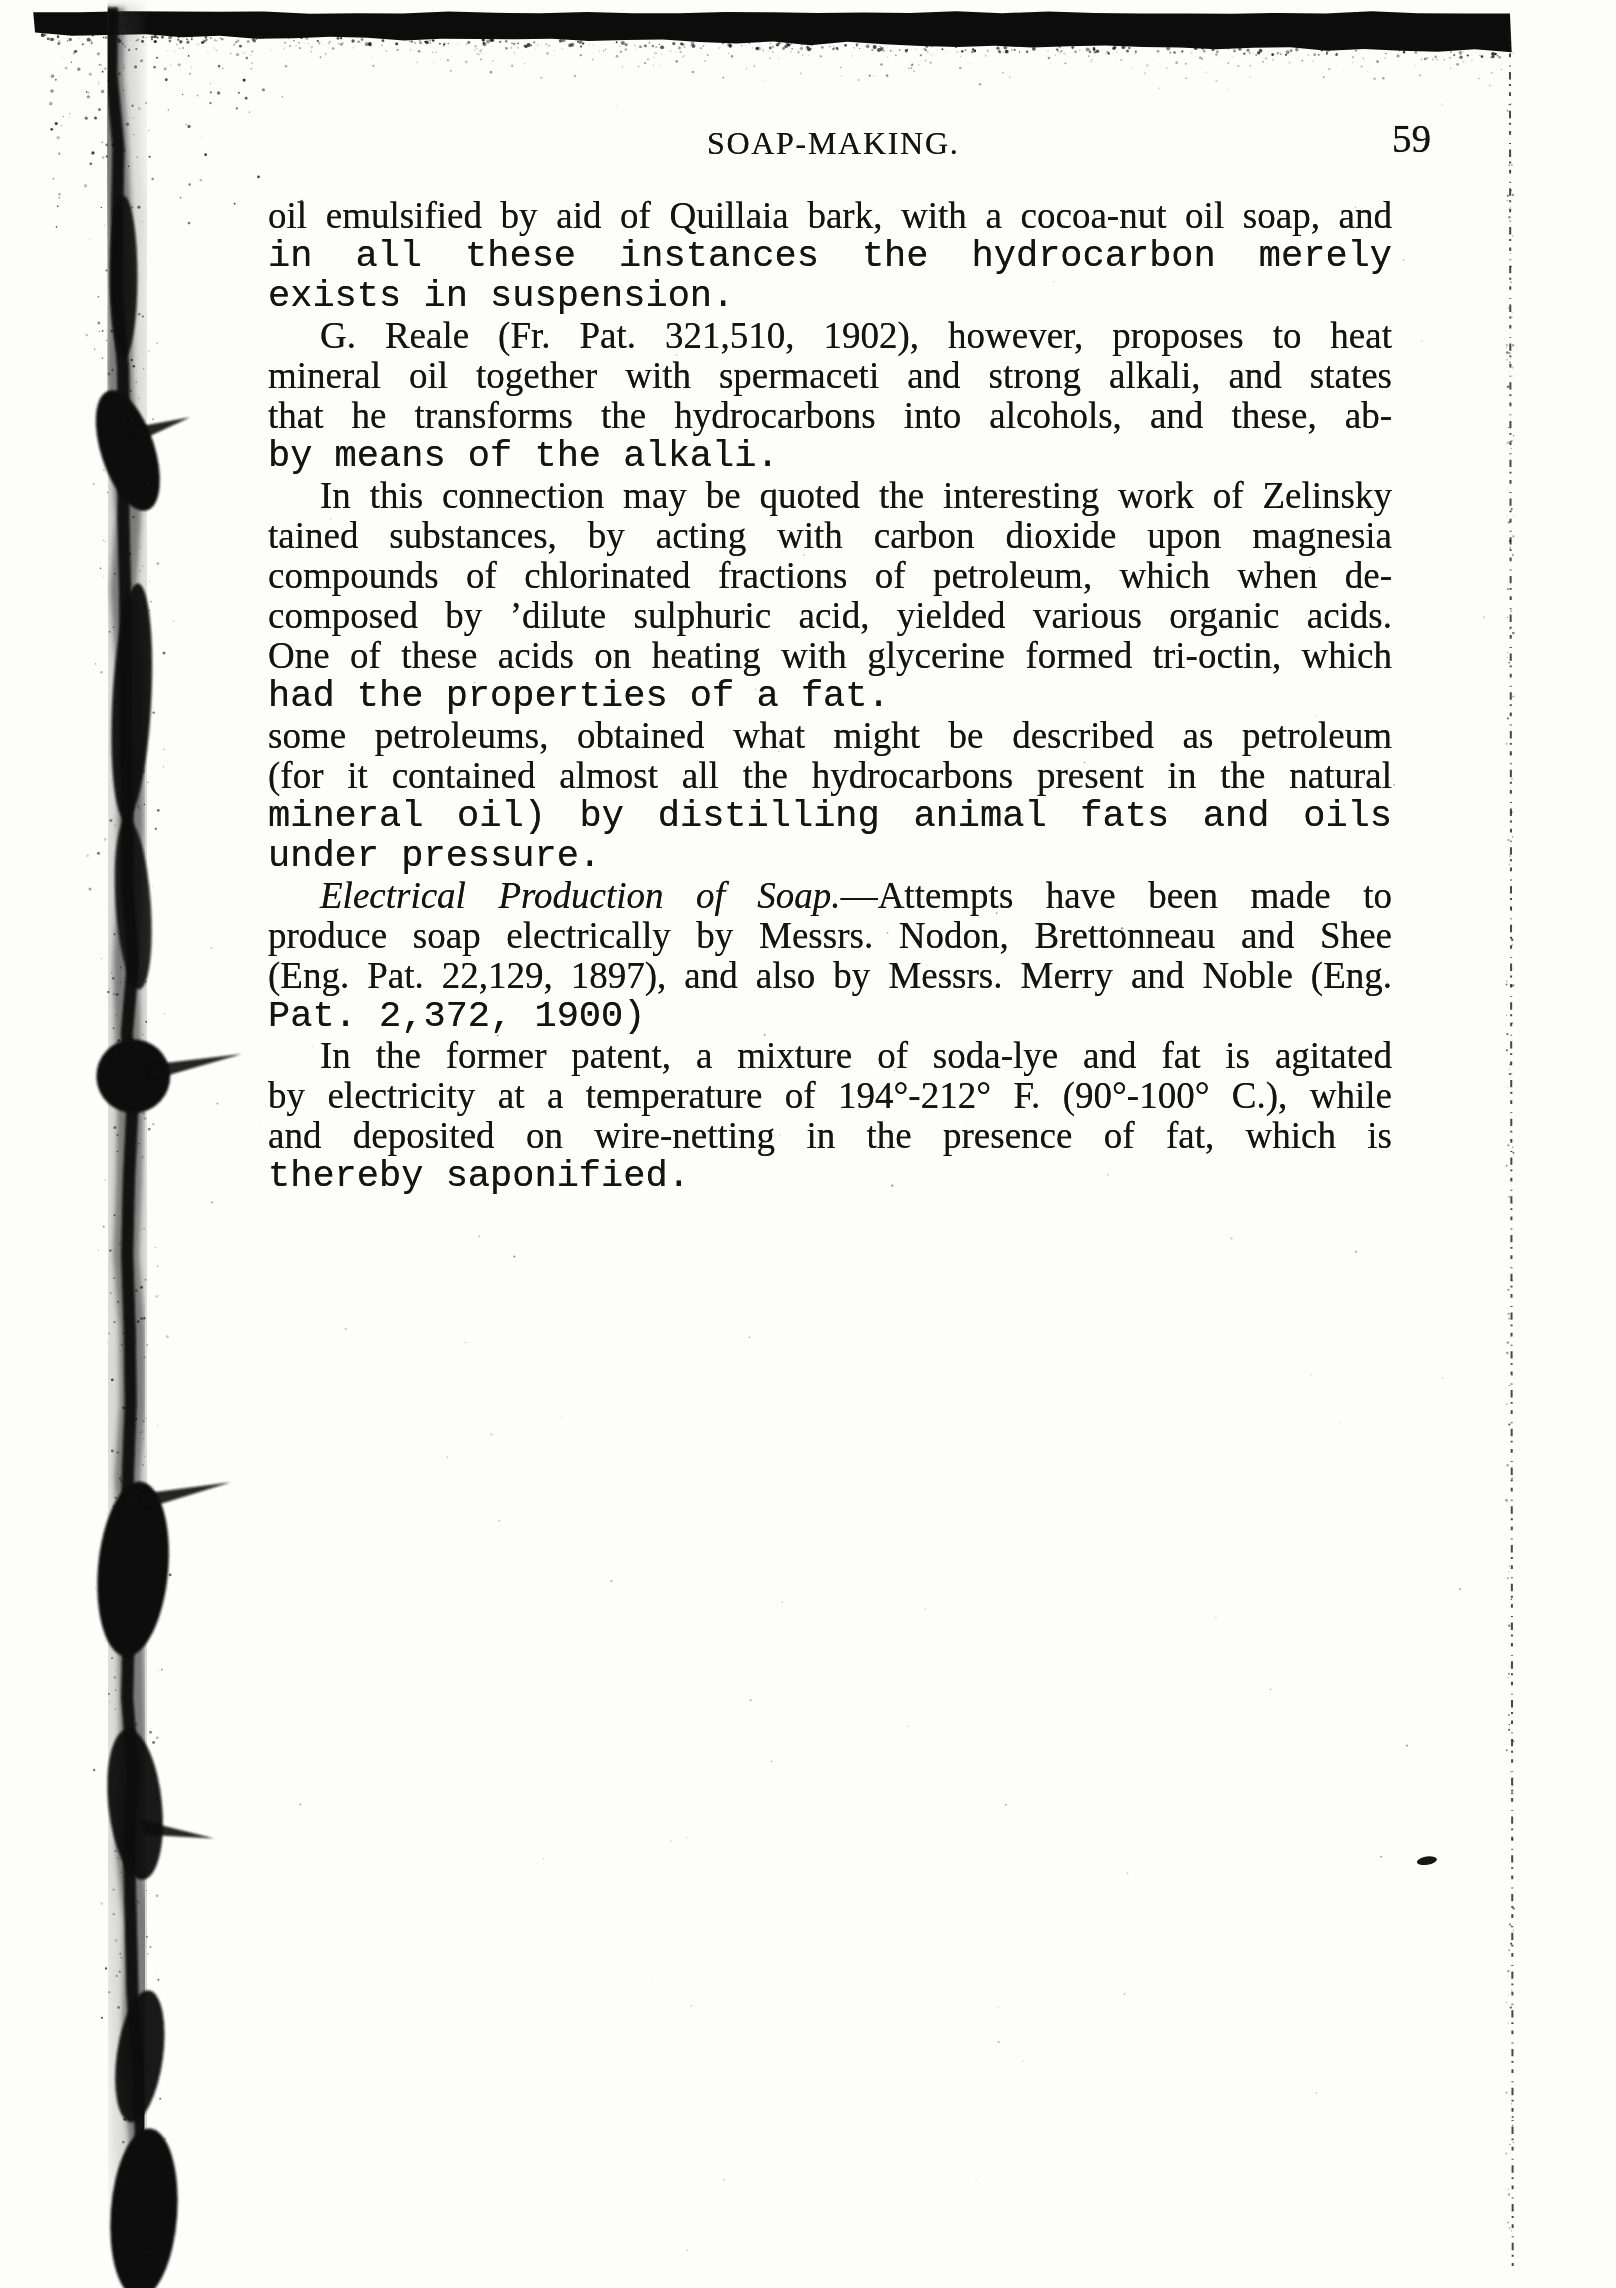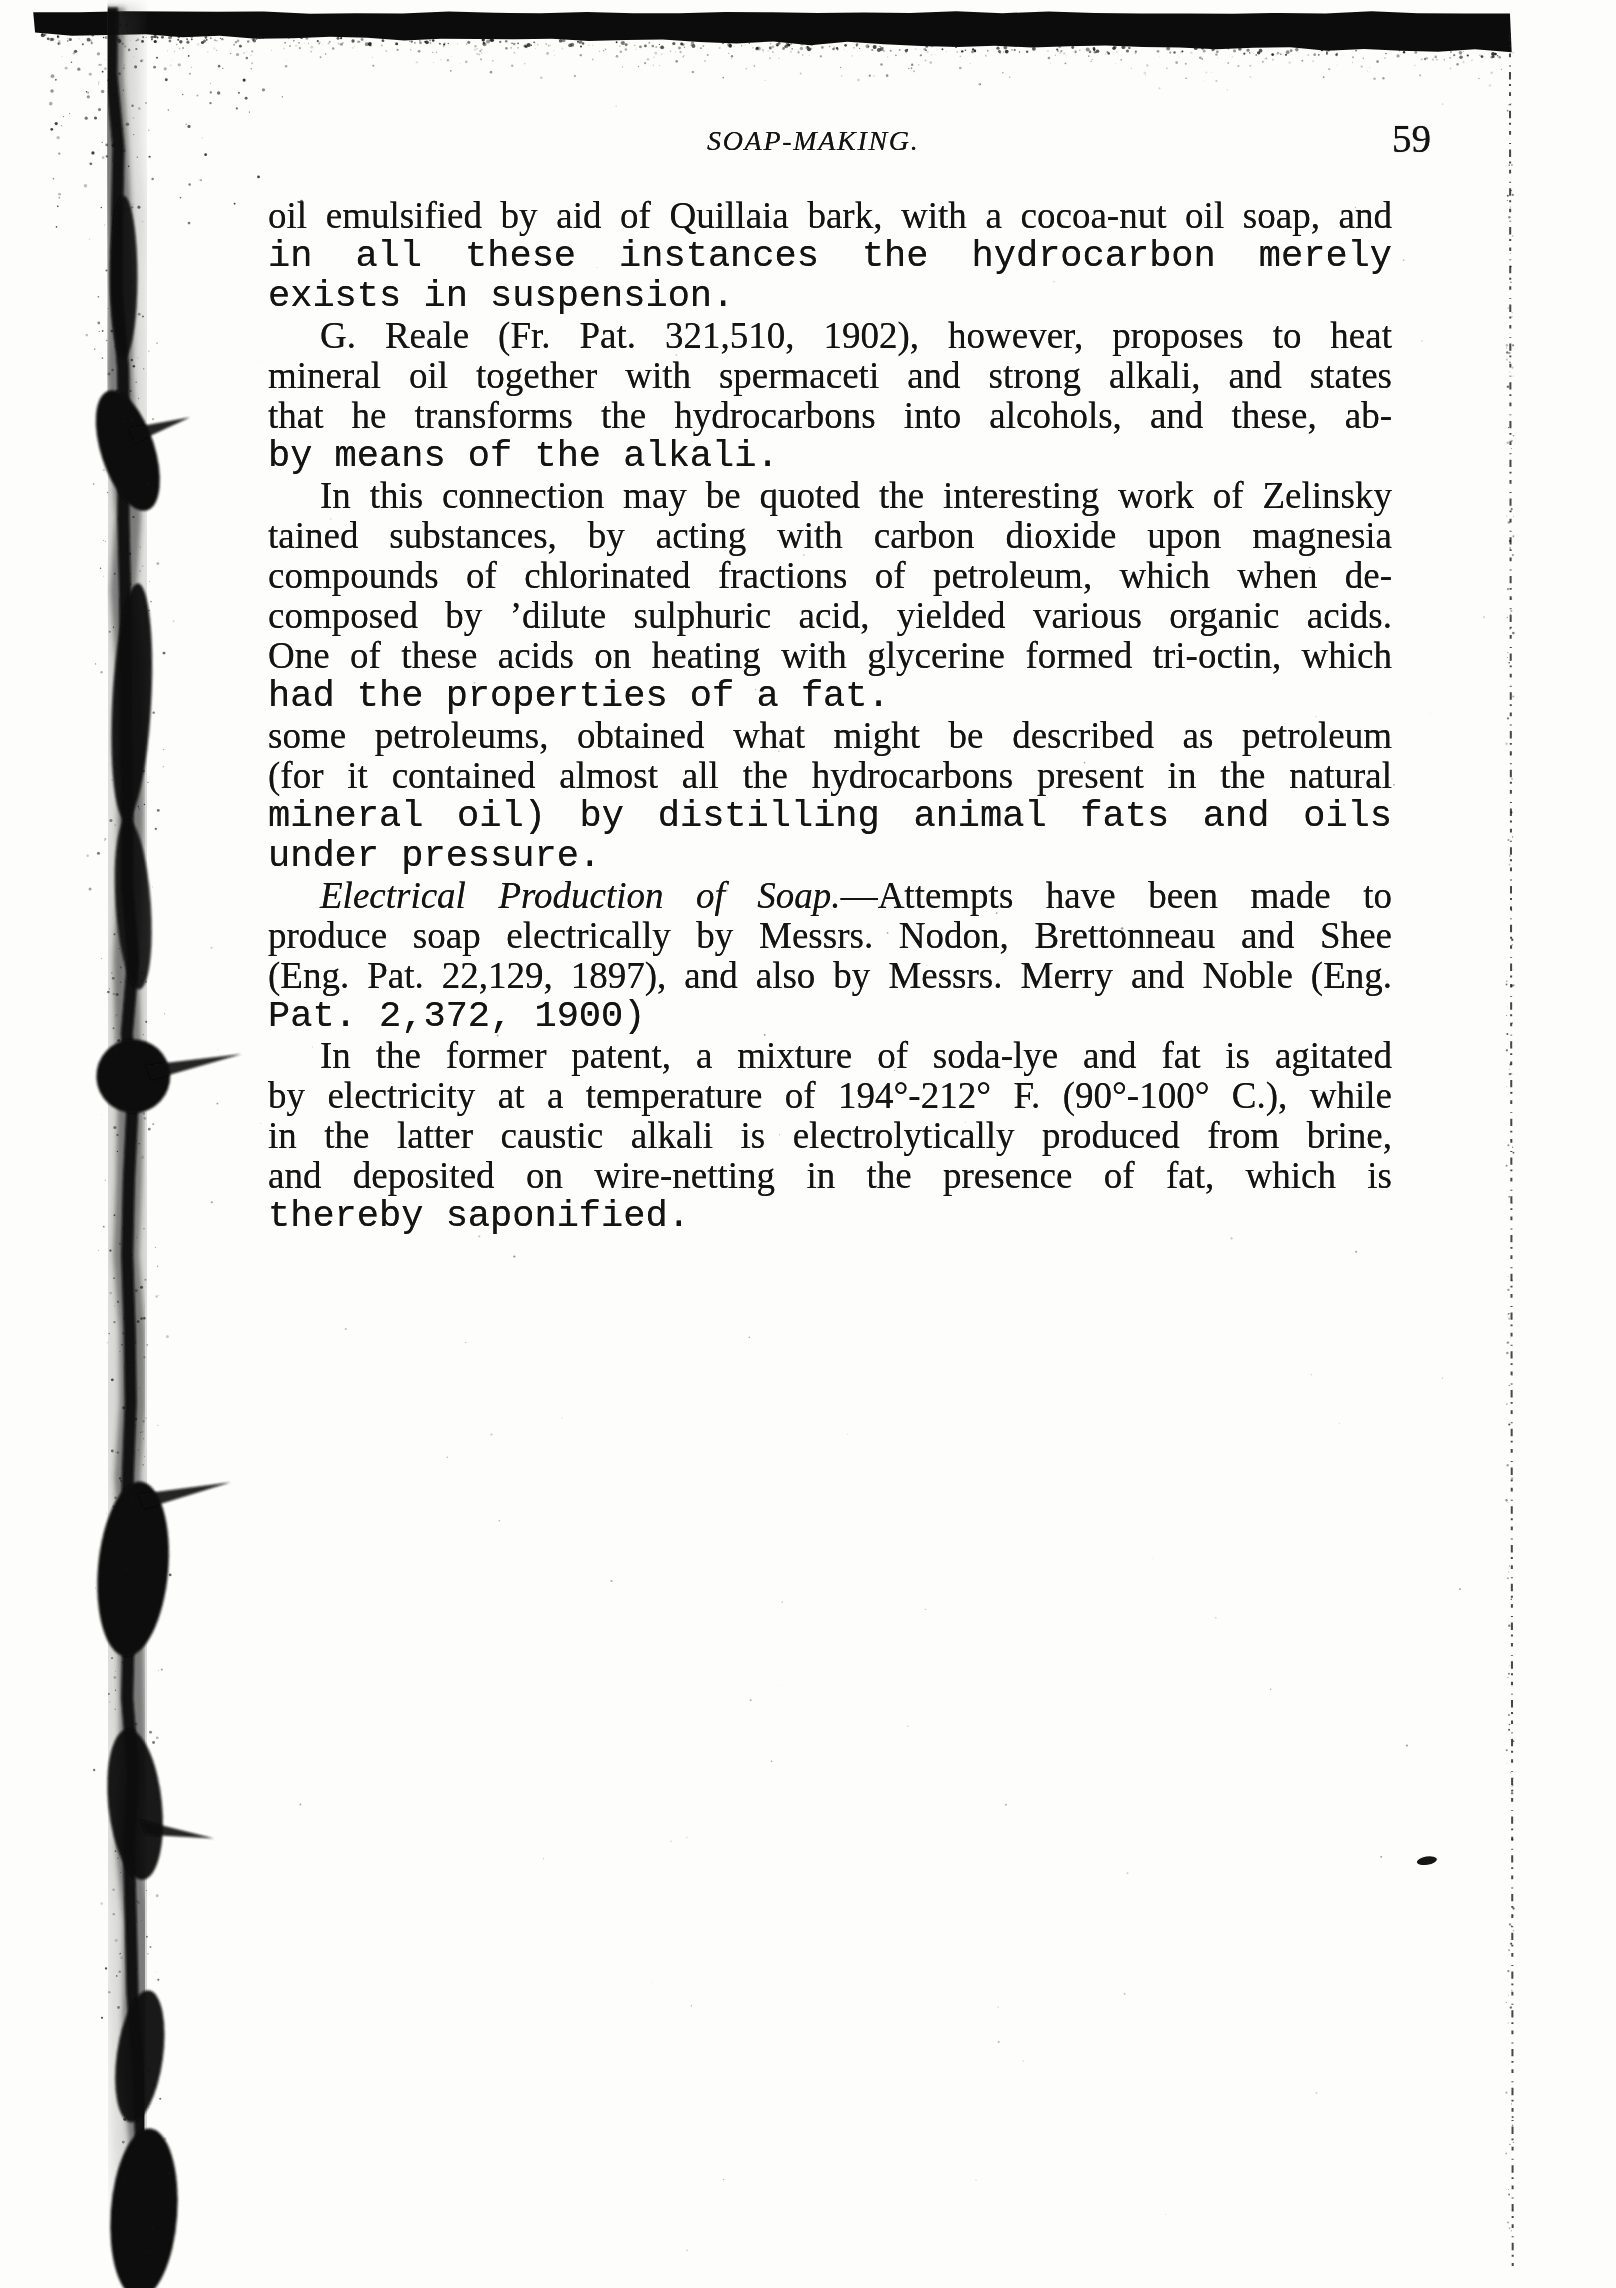--- a/index.html
+++ b/index.html
@@ -21,26 +21,25 @@
     left: 0; top: 0;
     width: 1617px;
     height: 2289px;
     z-index: 0;
   }
   .header-row { z-index: 2; }
   .running-header {
     position: absolute;
     top: 125px;
     left: 707px;
-    font-size: 28px;
+    font-size: 32px;
     letter-spacing: 1.7px;
     z-index: 2;
     text-shadow: 0 0 0.6px rgba(0,0,0,0.85);
     white-space: nowrap;
-    font-style: italic;
   }
   .page-number {
     position: absolute;
     top: 116px;
     left: 1392px;
     font-size: 39px;
     z-index: 2;
     text-shadow: 0 0 0.7px rgba(0,0,0,0.9);
   }
   .body-text {
@@ -1613,19 +1612,18 @@
       <div class="text-line last"><span class="">had the properties of a fat.</span></div>
       <div class="text-line"><span class="">some petroleums, obtained what might be described as petroleum</span></div>
       <div class="text-line"><span class="">(for it contained almost all the hydrocarbons present in the natural</span></div>
       <div class="text-line last"><span class="">mineral oil) by distilling animal fats and oils under pressure.</span></div>
       <div class="text-line indent"><span class="italic">Electrical Production of Soap.</span><span class="">—Attempts have been made to</span></div>
       <div class="text-line"><span class="">produce soap electrically by Messrs. Nodon, Brettonneau and Shee</span></div>
       <div class="text-line"><span class="">(Eng. Pat. 22,129, 1897), and also by Messrs. Merry and Noble (Eng.</span></div>
       <div class="text-line last"><span class="">Pat. 2,372, 1900)</span></div>
       <div class="text-line indent"><span class="">In the former patent, a mixture of soda-lye and fat is agitated</span></div>
       <div class="text-line"><span class="">by electricity at a temperature of 194°-212° F. (90°-100° C.), while</span></div>
-      <div class="text-line"><span class="">in the latter caustic alkali is electrolytically produced from brine,</span></div>
       <div class="text-line"><span class="">and deposited on wire-netting in the presence of fat, which is</span></div>
       <div class="text-line last"><span class="">thereby saponified.</span></div>
     </div>
 
 </div>
 
 
 </body></html>

